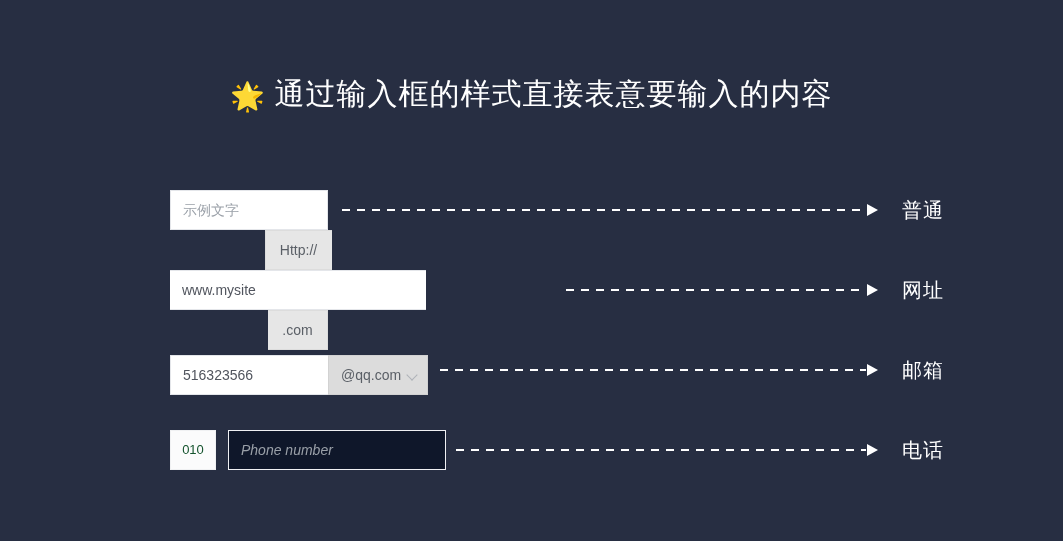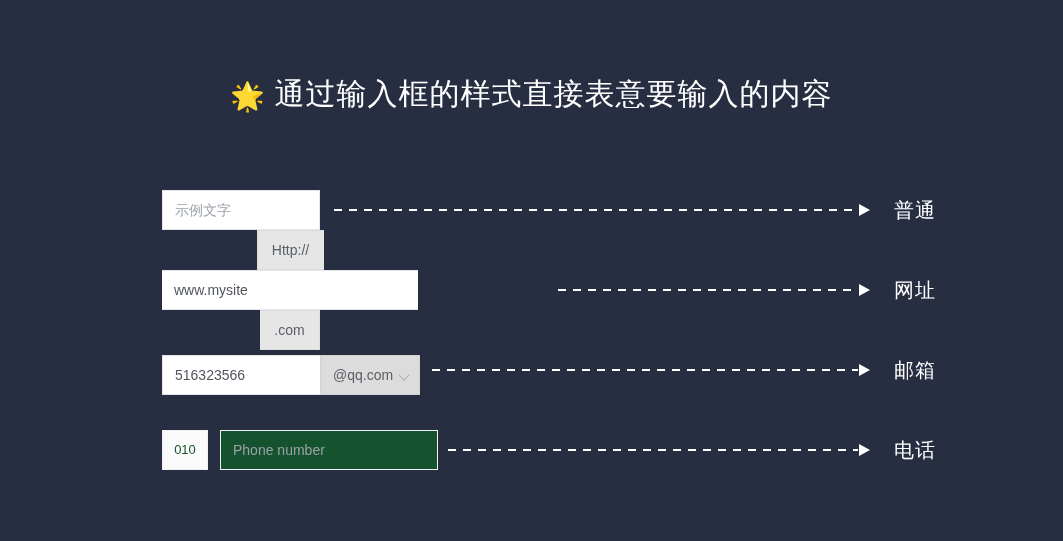--- a/index.html
+++ b/index.html
@@ -40,21 +40,21 @@
   .title .star {
     font-size: 28px;
     margin-right: 8px;
     vertical-align: -2px;
   }
 
   
   .rows {
     position: absolute;
     top: 170px;
-    left: 0;
+    left: 8px;
     width: 849px;
   }
 
   .row {
     position: relative;
     height: 80px;
     display: flex;
     align-items: center;
   }
 
@@ -139,24 +139,25 @@
     background: #fbfbfc;
     border: 1px solid #f0f1f3;
     color: #14532d;
     justify-content: center;
     padding: 0;
     font-size: 13px;
   }
   .r4-gap { width: 12px; height: 40px; }
   .r4-input {
     width: 218px;
-    background: #14532d;
+    background: #0f172a;
     border: 1px solid #eff0f3;
     color: #9aa0a8;
     padding: 0 12px;
+    font-style: italic;
   }
 
   
   .connector {
     position: absolute;
     top: 0;
     height: 80px;
     display: flex;
     align-items: center;
   }

